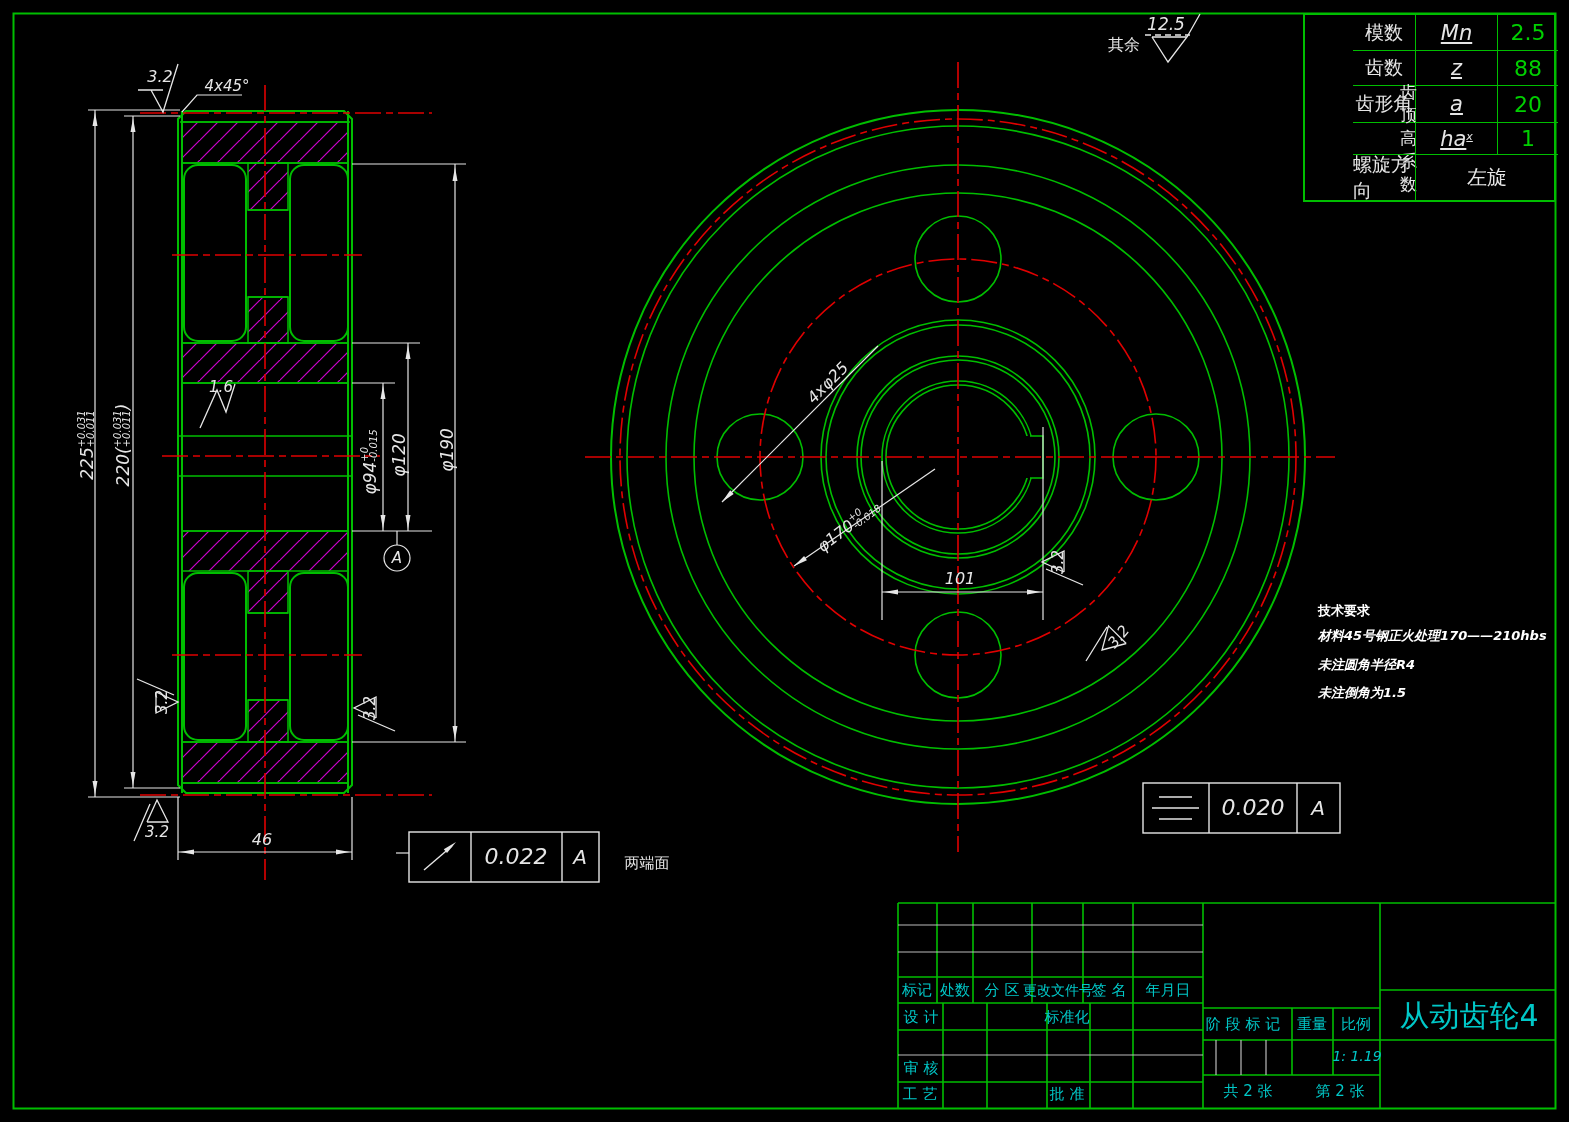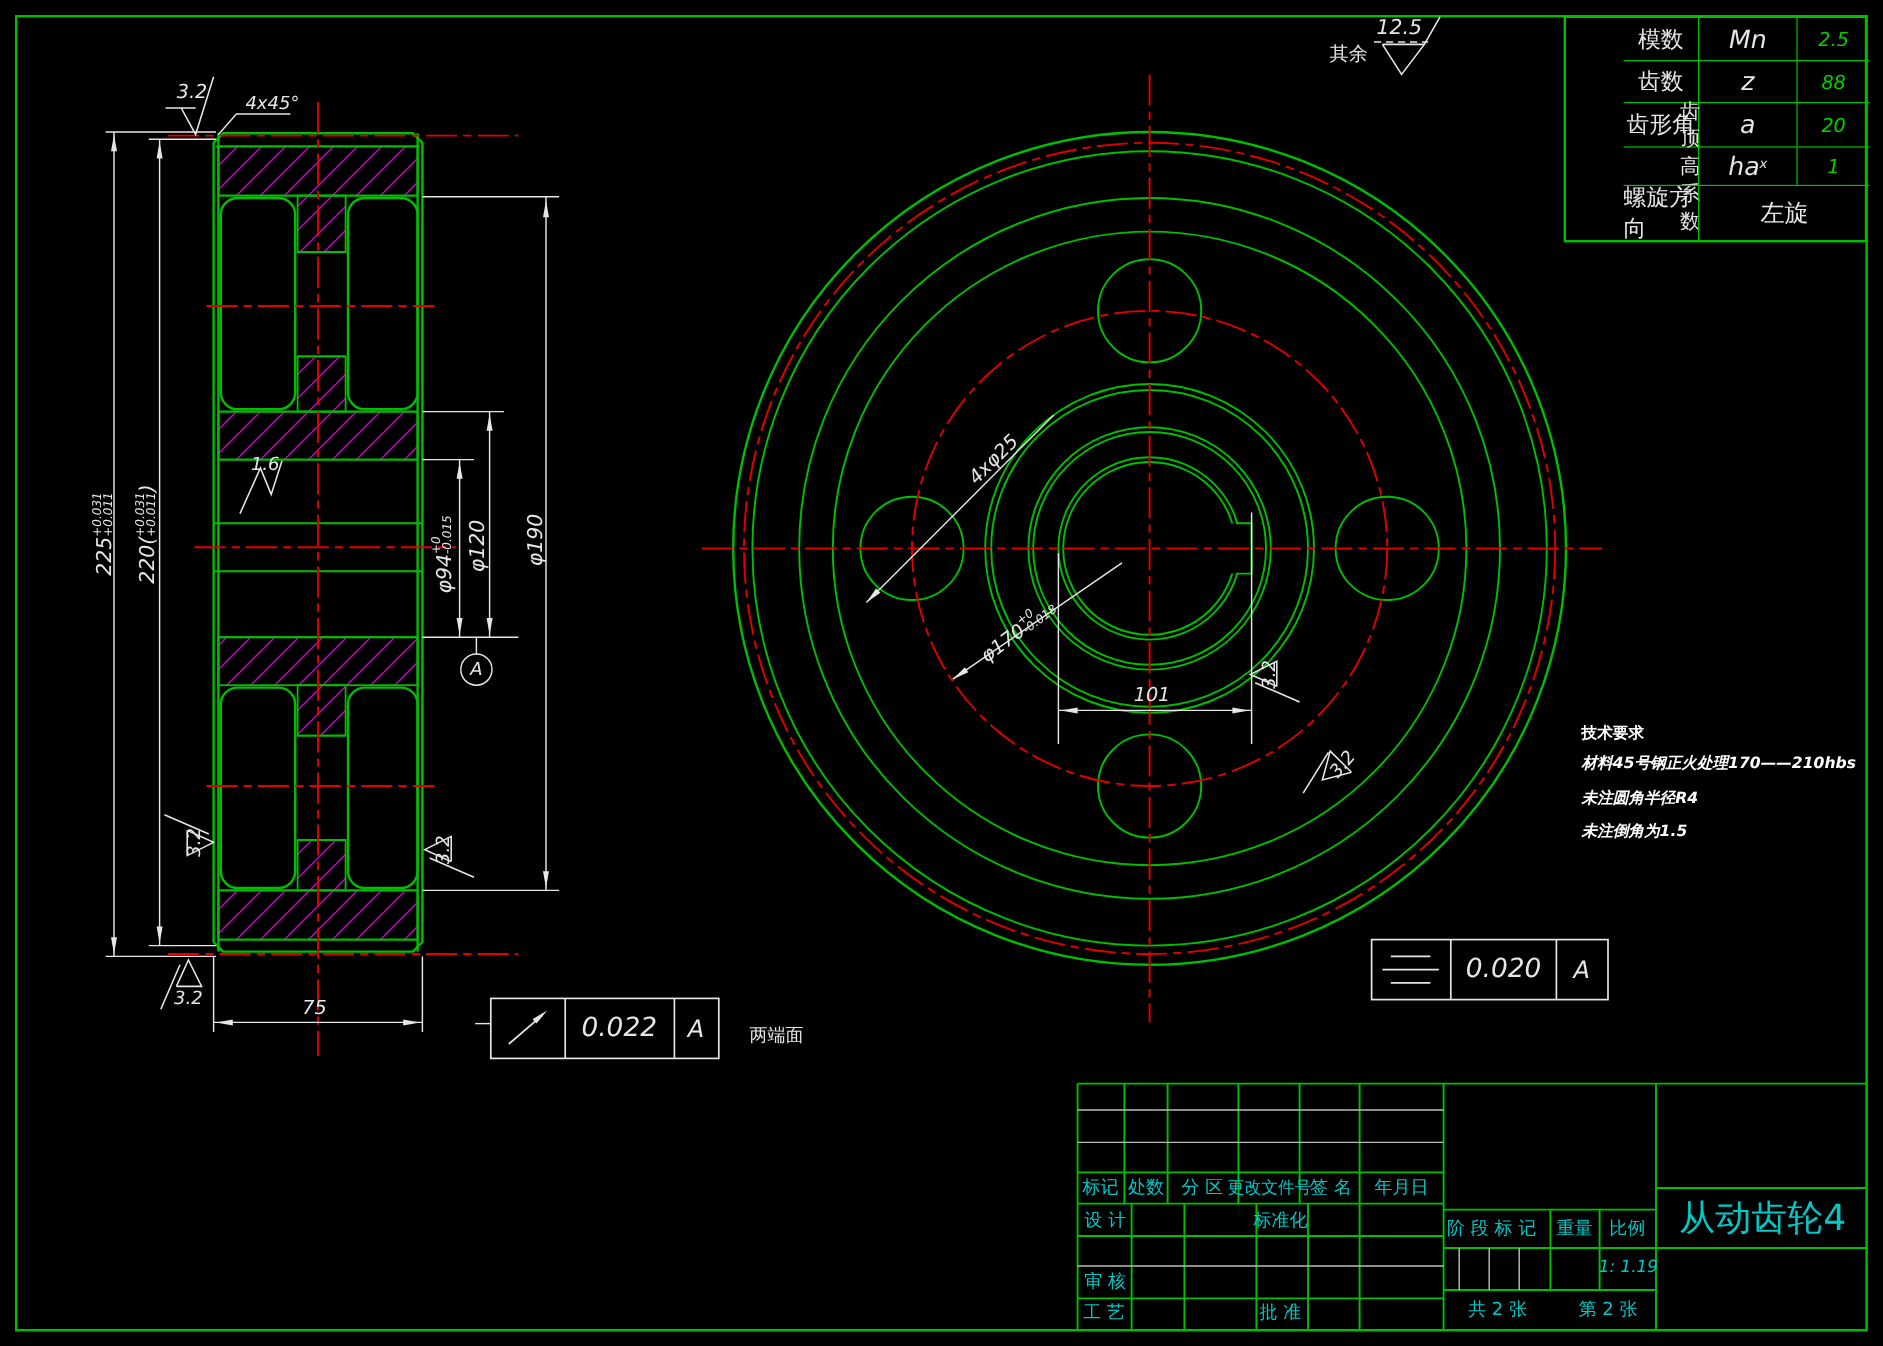--- a/index.html
+++ b/index.html
@@ -18,22 +18,22 @@
   .cyan{color:#00c8c8;}
   
   #ptable{position:absolute;left:1303px;top:13px;width:253px;display:grid;
           grid-template-columns:110px 82px 61px;grid-template-rows:35px 35px 37px 32px 46px;
           border:2px solid #00be00;box-sizing:border-box;}
   #ptable .c{border-left:1.5px solid #00be00;border-top:1.5px solid #00be00;
              display:flex;align-items:center;justify-content:center;box-sizing:border-box;}
   #ptable .c.nb{border-left:none;margin-left:48px;} #ptable .c.nt{border-top:none;}
   .pname{color:#e6e6e6;font-size:19px;}
   .pname5{color:#e6e6e6;font-size:17px;letter-spacing:-1px;padding-left:48px;}
-  .psym{color:#e6e6e6;font-size:21px;font-style:italic;}
-  .pval{color:#00d000;font-size:16px;font-style:italic;}
+  .psym{color:#e6e6e6;font-size:21px;font-style:italic;text-decoration:underline;}
+  .pval{color:#00d000;font-size:22px;}
   .pwhite{color:#e6e6e6;font-size:20px;}
   sup.sx{font-size:11px;font-style:italic;color:#e6e6e6;transform:translateY(-2px);}
   .tech{position:absolute;color:#ffffff;font-size:13px;font-weight:bold;white-space:nowrap;}
 </style>
 </head>
 <body>
 
 <div id="canvas">
 
 <svg width="1569" height="1122" viewBox="0 0 1569 1122">
@@ -279,21 +279,21 @@
 <div class="t r90" style="left:371px;top:462px"><span>φ94</span><span class="tol">
         <span>+0</span>
         <span>-0.015</span>
       </span></div>
 <div class="t r90" style="left:399px;top:455px">φ120</div>
 <div class="t r90" style="left:447px;top:450px">φ190</div>
 <div class="t" style="left:397px;top:558px;font-size:15px">A</div>
 <div class="t r90" style="left:162px;top:702px;font-size:15px">3.2</div>
 <div class="t r90" style="left:370px;top:708px;font-size:15px">3.2</div>
 <div class="t" style="left:157px;top:832px;font-size:15px">3.2</div>
-<div class="t" style="left:262px;top:840px;font-size:16px">75</div>
+<div class="t" style="left:262px;top:840px;font-size:16px">46</div>
 <div class="t" style="left:516px;top:857px;font-size:22px">0.022</div>
 <div class="t" style="left:580px;top:857px;font-size:20px">A</div>
 <div class="t cn" style="left:647px;top:863px;font-size:15px">两端面</div>
 
 <div class="t r45m" style="left:828px;top:383px;font-size:16px">4xφ25</div>
 <div class="t r37m" style="left:849px;top:527px;font-size:16px"><span>φ170</span><span class="tol">
         <span>+0</span>
         <span>-0.018</span>
       </span></div>
 <div class="t" style="left:960px;top:579px;font-size:16px">101</div>

